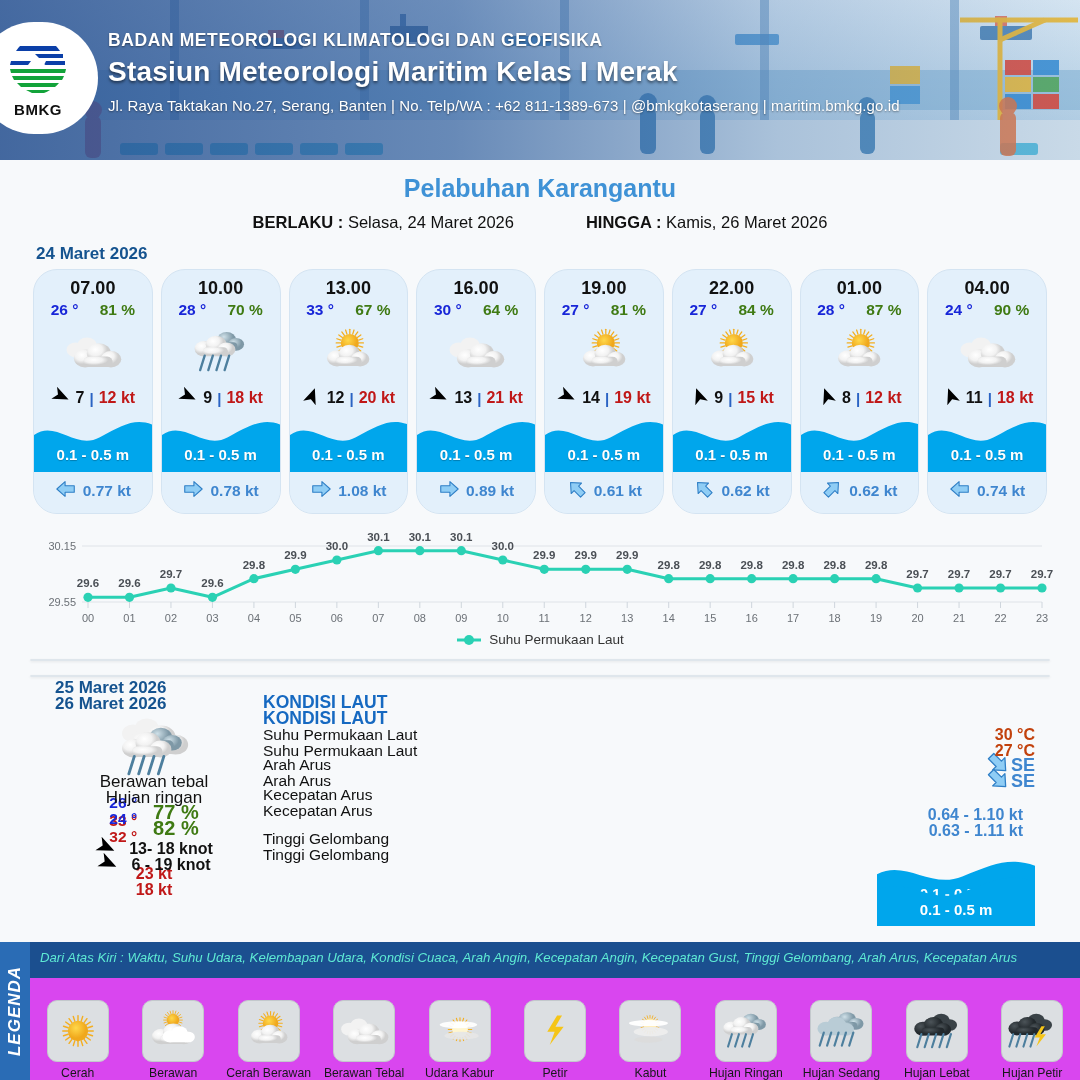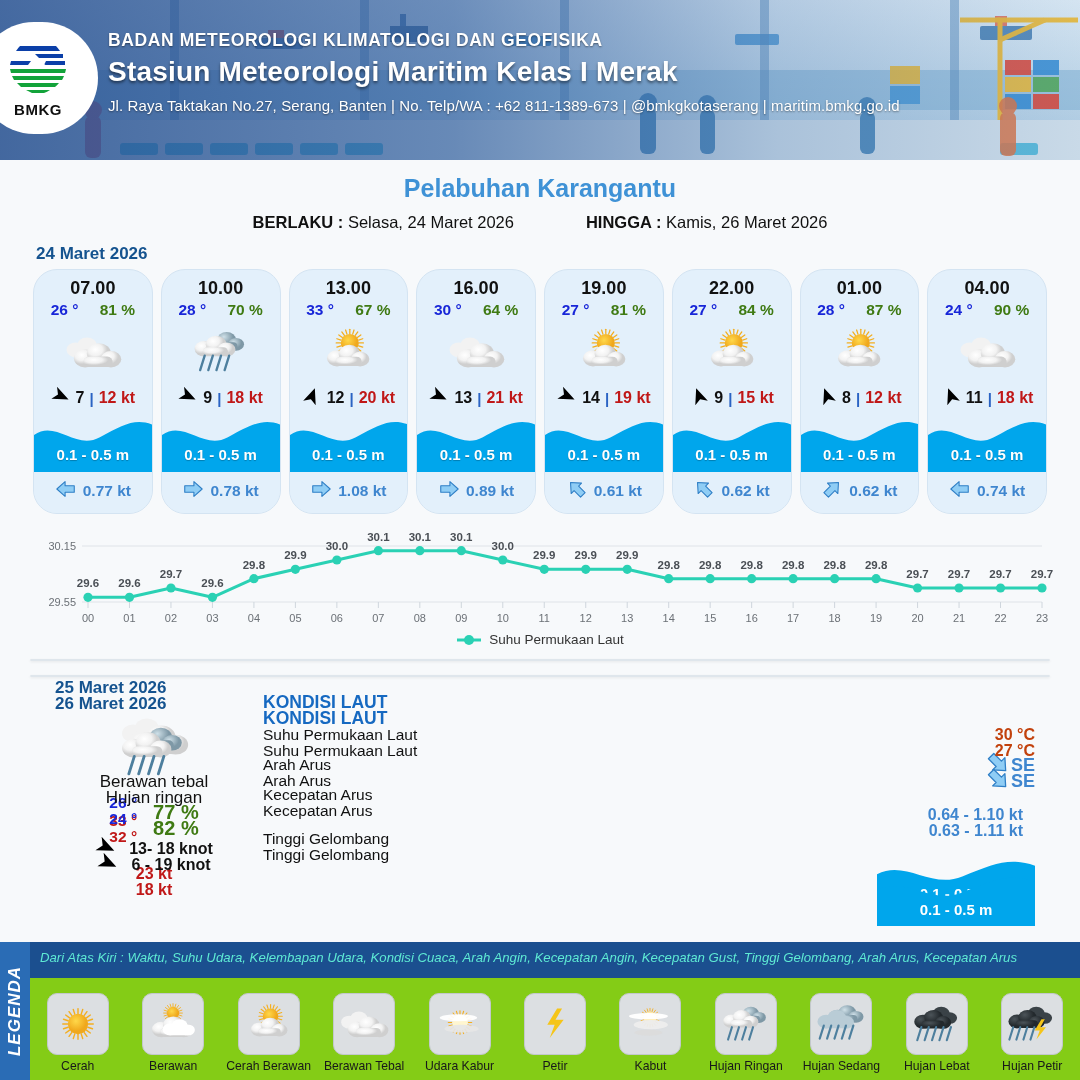--- a/index.html
+++ b/index.html
@@ -195,22 +195,22 @@
     color: #fff; font-size: 17px; font-weight: bold;
     font-style: italic; letter-spacing: 1px;
   }
   .leg-note {
     position: absolute; left: 40px; top: 8px; right: 8px;
     color: #5eead4; font-size: 13.2px; font-style: italic;
     white-space: nowrap;
   }
   .leg-strip {
     position: absolute; left: 30px; top: 36px; right: 0; bottom: 0;
-    background: #84cc16;
-    display: flex; align-items: center; justify-content: space-around;
+    background: #d946ef;
+    display: flex; align-items: flex-end; justify-content: space-around;
     padding-top: 8px;
   }
   .leg-item { width: 86px; text-align: center; }
   .leg-box {
     width: 62px; height: 62px; margin: 0 auto;
     background: #dcdfe2; border: 1px solid #c3c8cc; border-radius: 10px;
     display: flex; align-items: center; justify-content: center;
   }
   .leg-cap { font-size: 12.2px; color: #17181a; margin-top: 4px; }
 </style>

